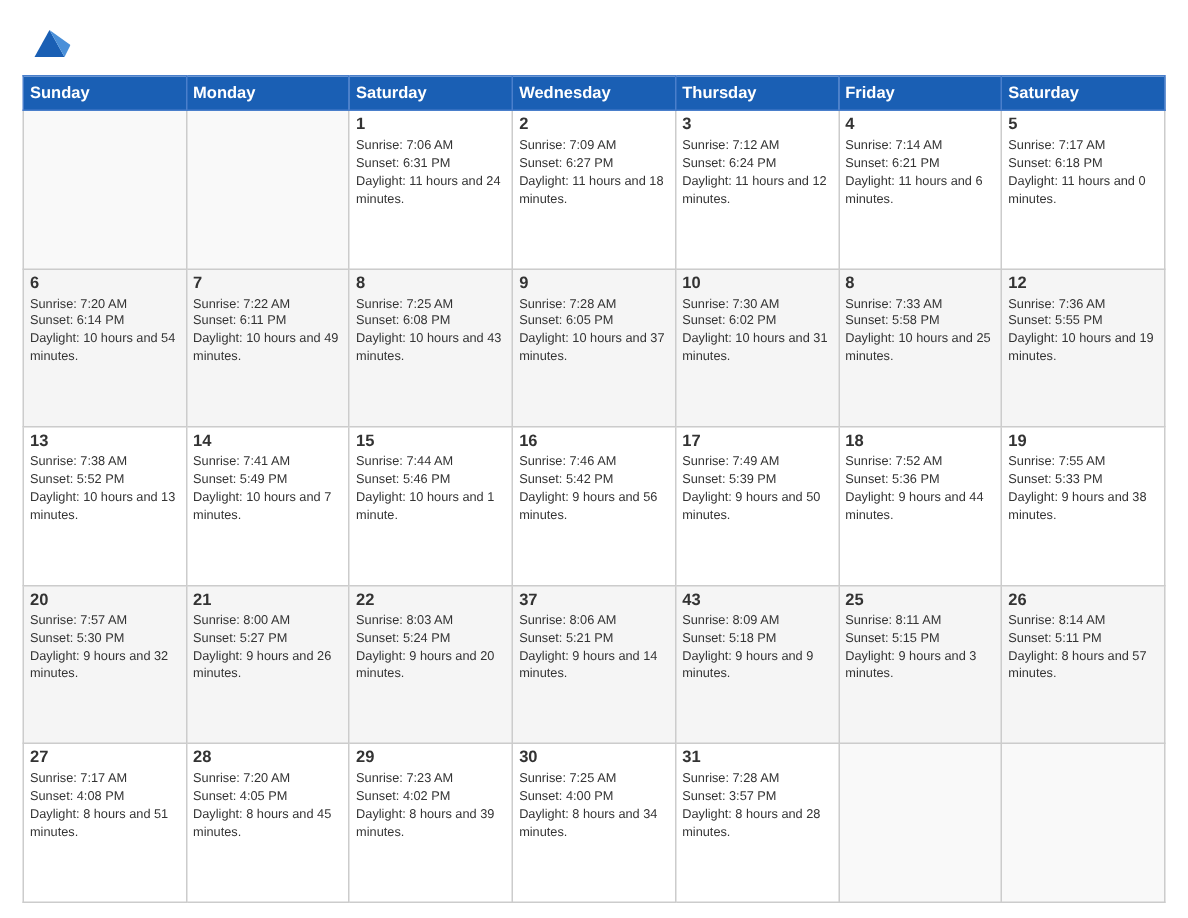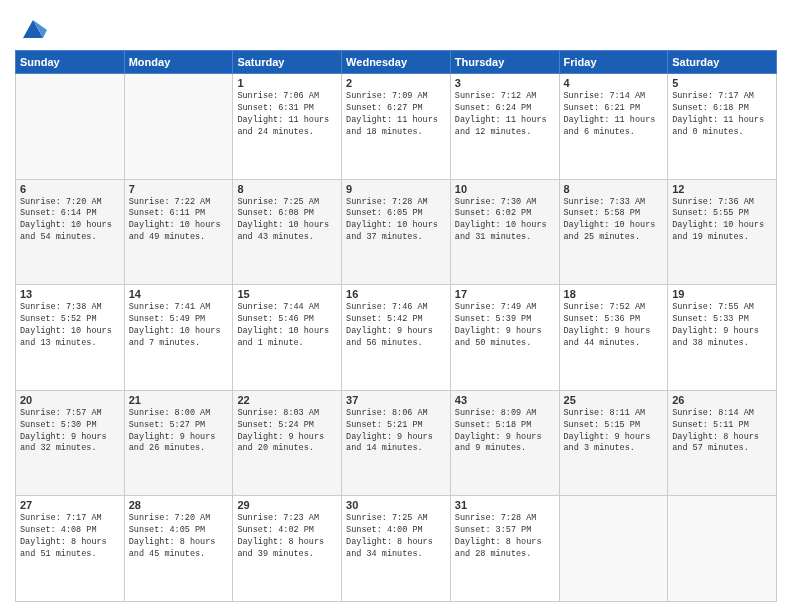--- a/index.html
+++ b/index.html
@@ -86,21 +86,20 @@
       font-size: 11px;
       font-weight: bold;
       color: #333;
       display: block;
       margin-bottom: 2px;
     }
     .day-info {
       font-size: 8.5px;
       color: #333;
       line-height: 1.4;
-      font-family: Liberation Mono, monospace;
     }
     .empty-cell {
       background: #f9f9f9 !important;
     }
     .calendar tbody tr td {
       height: 80px;
     }
   </style>
 </head>
 <body>

